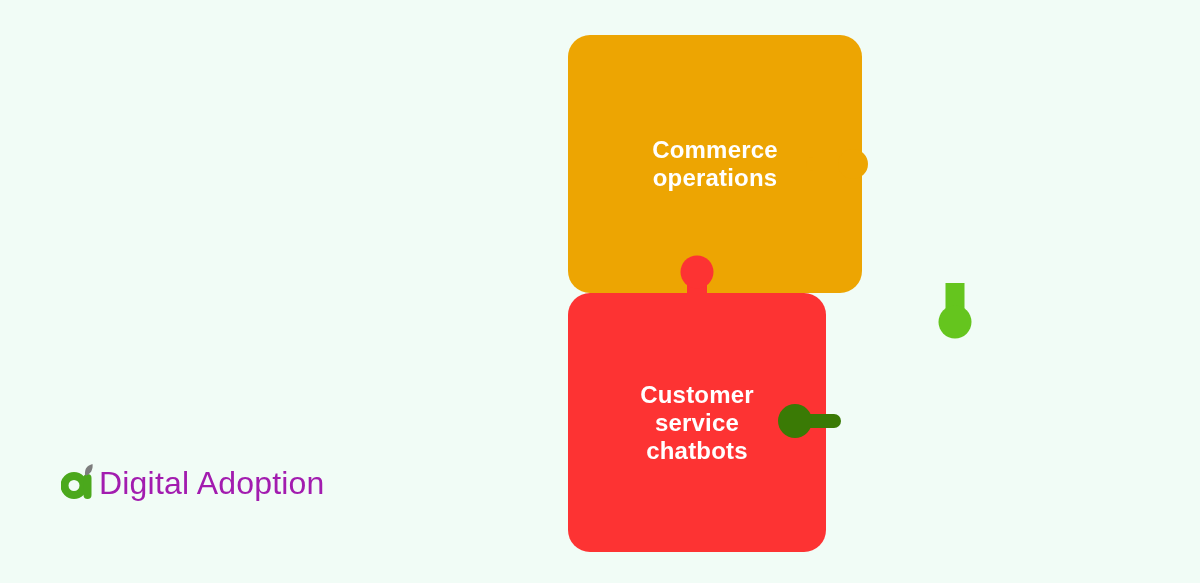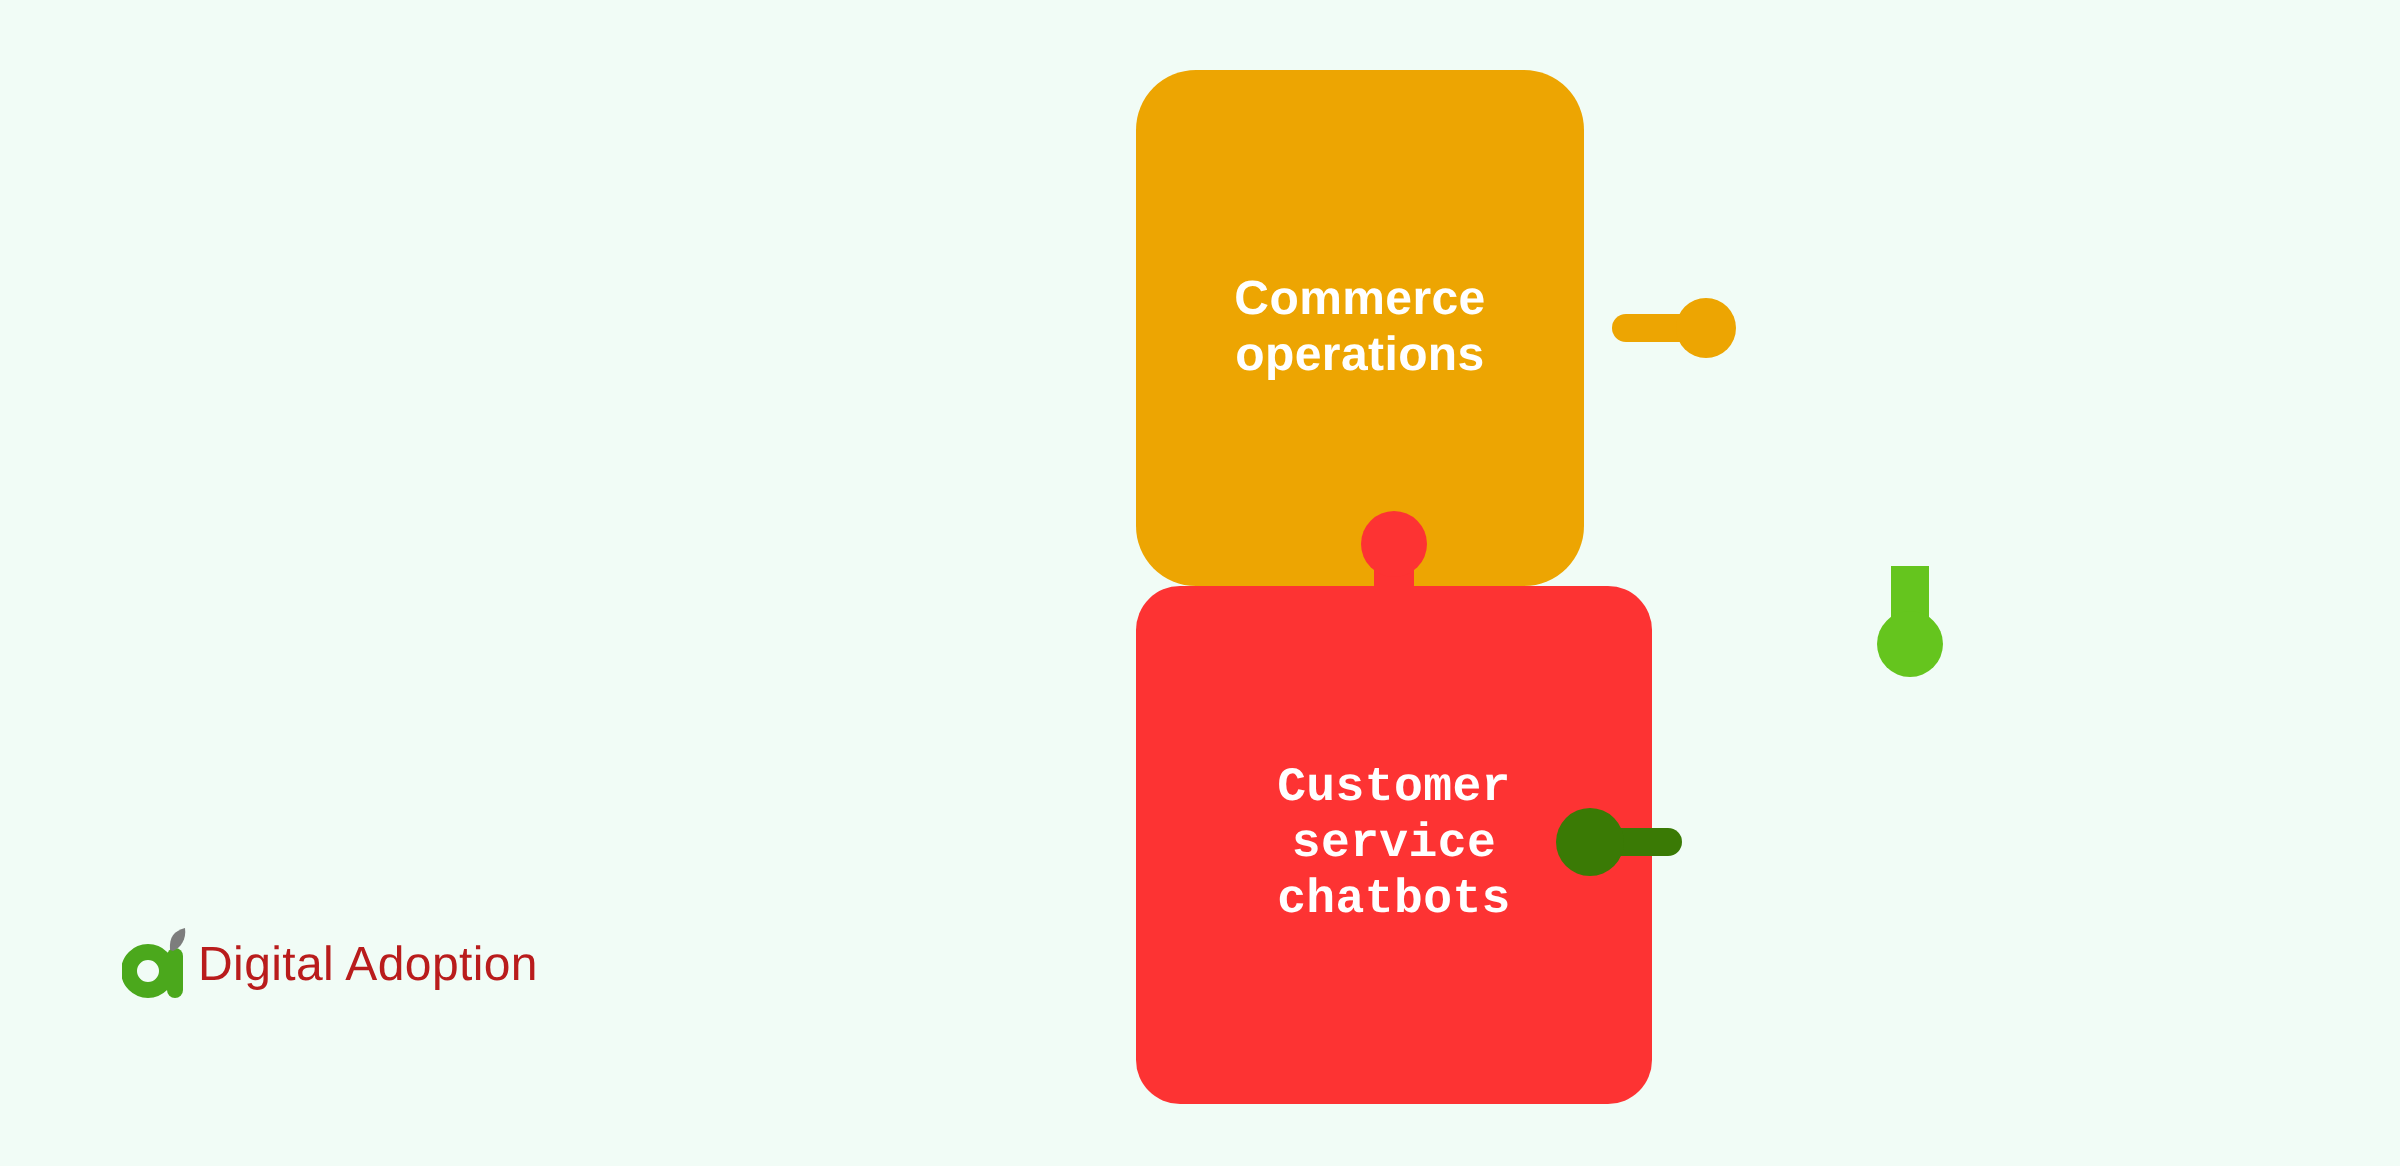--- a/index.html
+++ b/index.html
@@ -36,23 +36,23 @@
   }
 
   .piece {
     position: absolute;
     border-radius: 22px;
     display: flex;
     align-items: center;
     justify-content: center;
     text-align: center;
   }
-  .piece-tl { left: 0;    top: 0;     width: 224px; height: 258px; border-radius: 30px; }
+  .piece-tl { left: 0;    top: 0;     width: 294px; height: 258px; }
   .piece-tr { left: 262px; top: 0;    width: 253px; height: 258px; }
-  .piece-bl { left: 0;    top: 258px; width: 258px; height: 259px; font-family: Liberation Mono, monospace; }
+  .piece-bl { left: 0;    top: 258px; width: 258px; height: 259px; }
   .piece-br { left: 262px; top: 258px; width: 253px; height: 259px; }
 
   .piece-label {
     color: #FFFFFF;
     font-size: 24px;
     line-height: 28px;
     font-weight: 700;
     letter-spacing: 0.2px;
     white-space: pre-line;
   }
@@ -67,23 +67,23 @@
 
   .logo {
     position: absolute;
     left: 61px;
     top: 464px;
     display: flex;
     align-items: flex-end;
     gap: 5px;
   }
   .logo-text {
-    font-size: 24px;
+    font-size: 32px;
     line-height: 30px;
-    color: #b91c1c;
+    color: #a21caf;
     letter-spacing: 0.2px;
     padding-bottom: 1px;
   }
 </style>
 </head>
 <body>
 
 <div class="canvas">
 
 

